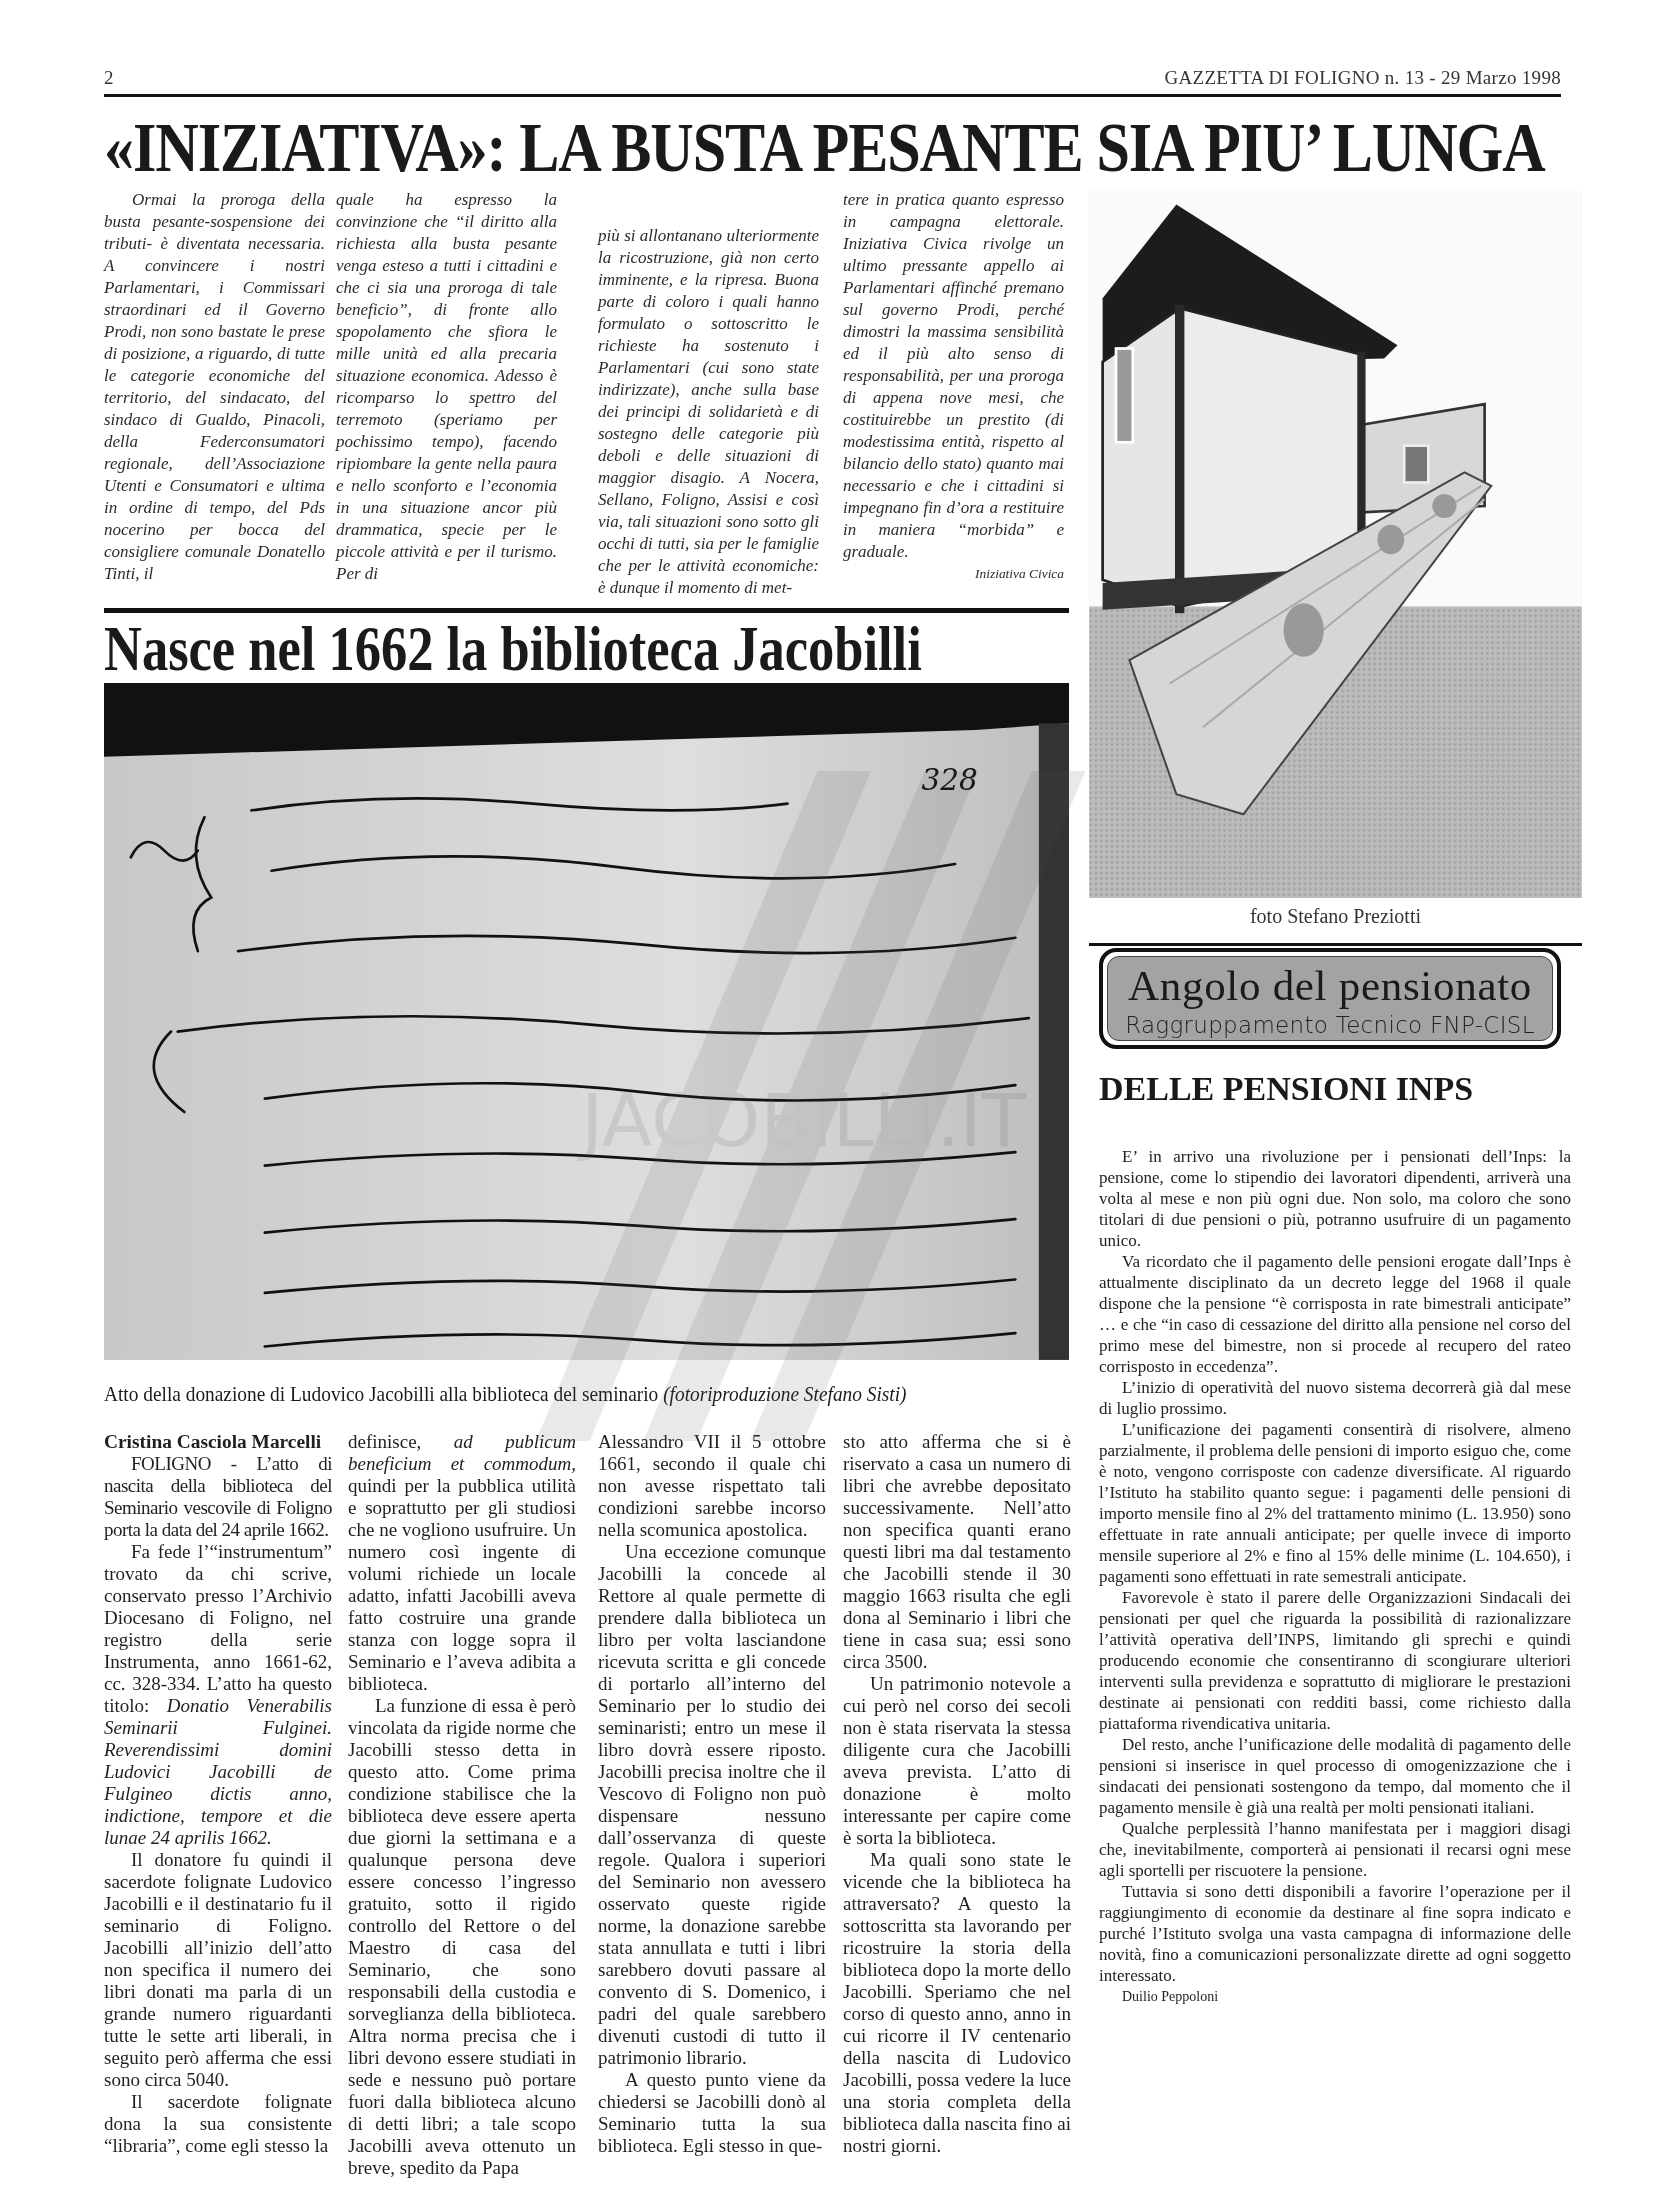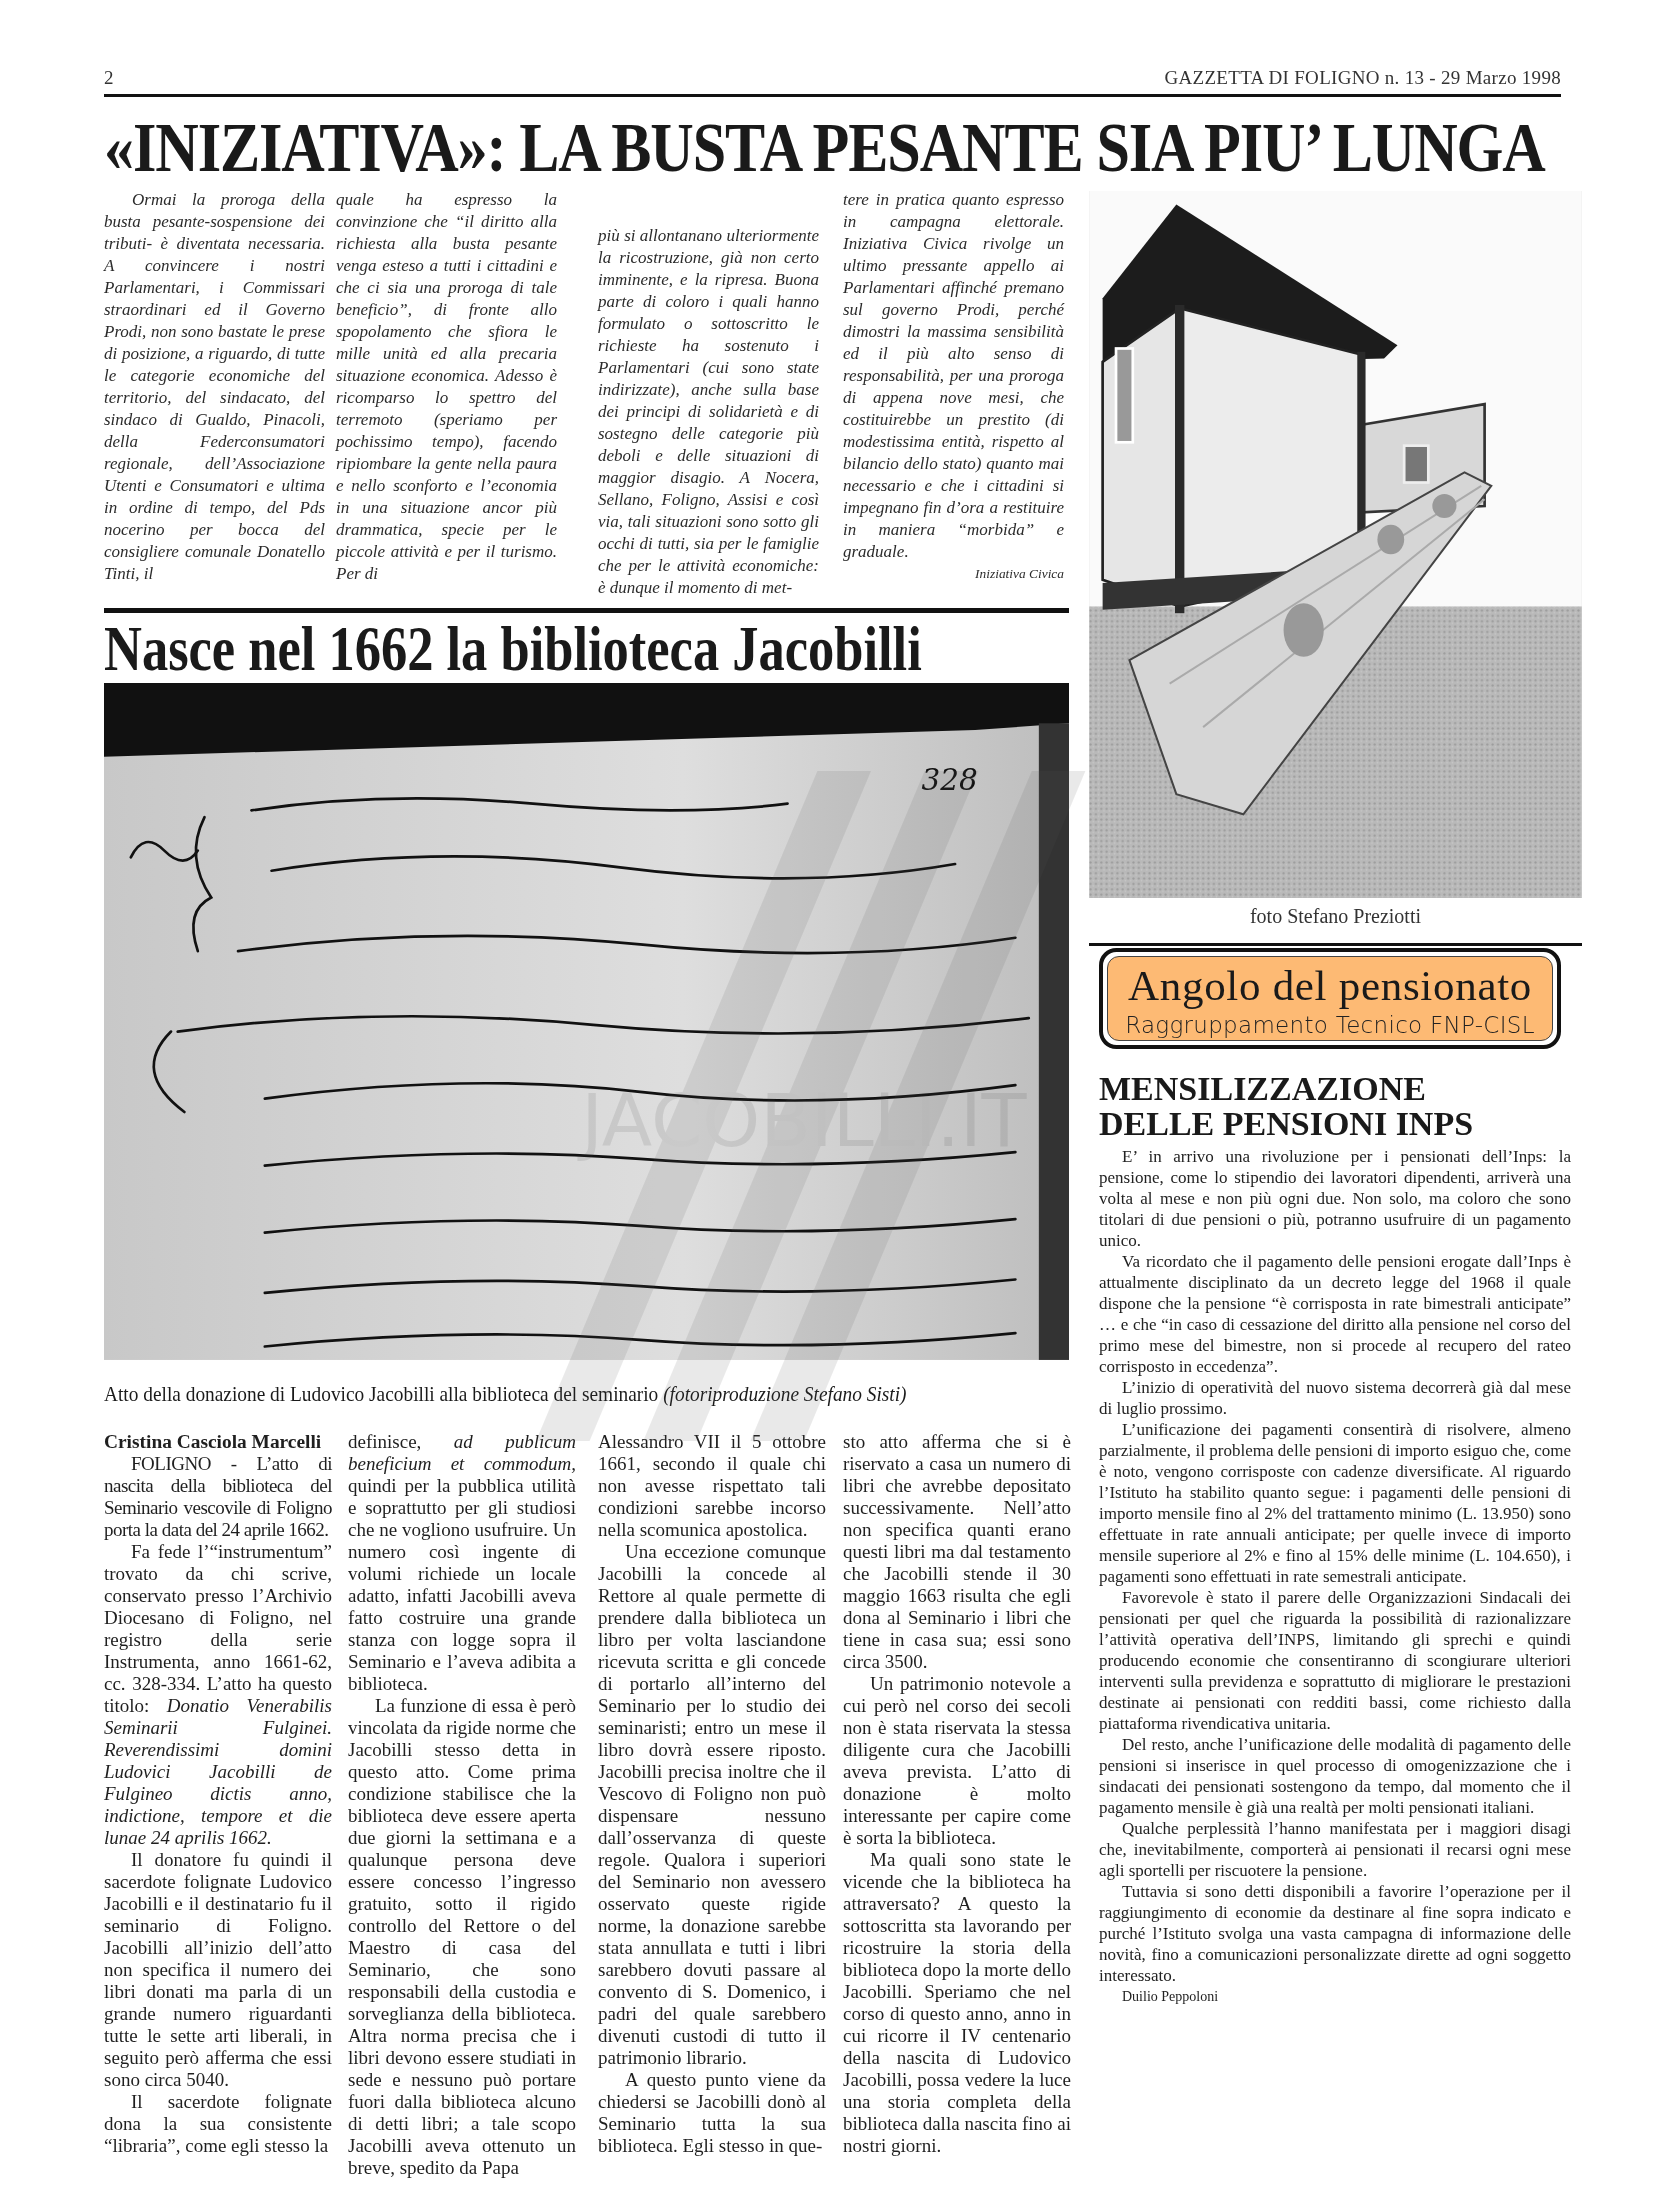--- a/index.html
+++ b/index.html
@@ -53,21 +53,21 @@
   .col-bot i { font-style: italic; }
   .col-bot .noindent { text-indent: 0; }
   .col-bot .cond { letter-spacing: -0.5px; }
 
   
   .right-rule { left: 1089px; top: 943px; width: 493px; height: 2.7px; background: #111; }
   .angolo-box {
     left: 1099px; top: 948px; width: 462px; height: 101px;
     border: 4px solid #111; border-radius: 17.4px; padding: 4px;
   }
-  .angolo-inner { width: 100%; height: 100%; border: 1.3px solid #444; border-radius: 12px; text-align: center; background: #fdba74; }
+  .angolo-inner { width: 100%; height: 100%; border: 1.3px solid #444; border-radius: 12px; text-align: center; background: #a3a3a3; }
   .angolo-title { font-size: 43px; line-height: 52px; padding-top: 2.7px; font-family: "Liberation Serif", serif; letter-spacing: 0.7px; }
   .angolo-sub { font-size: 23px; line-height: 27px; font-family: "DejaVu Sans", sans-serif; font-weight: 300; letter-spacing: 0.3px; color: #222; }
 
   .headline3 { left: 1099px; top: 1071px; width: 482px; font-size: 34px; font-weight: bold; line-height: 35px; }
   .col-right {
     left: 1099px; top: 1146px; width: 472px; font-size: 17px; line-height: 21px; text-align: justify; color: #222;
   }
   .col-right p { text-indent: 23px; }
   .col-right .sign { text-align: left; font-size: 14px; }
 
@@ -193,21 +193,20 @@
 
 <div class="abs right-rule"></div>
 <div class="abs angolo-box">
   <div class="angolo-inner">
     <div class="angolo-title">Angolo del pensionato</div>
     <div class="angolo-sub">Raggruppamento Tecnico FNP-CISL</div>
   </div>
 </div>
 
 <div class="abs headline3">
-  <div>MENSILIZZAZIONE</div>
   <div>DELLE PENSIONI INPS</div>
 </div>
 
 <div class="abs col-right">
   <p>E’ in arrivo una rivoluzione per i pensionati dell’Inps: la pensione, come lo stipendio dei lavoratori dipendenti, arriverà una volta al mese e non più ogni due. Non solo, ma coloro che sono titolari di due pensioni o più, potranno usufruire di un pagamento unico.</p>
   <p>Va ricordato che il pagamento delle pensioni erogate dall’Inps è attualmente disciplinato da un decreto legge del 1968 il quale dispone che la pensione “è corrisposta in rate bimestrali anticipate” … e che “in caso di cessazione del diritto alla pensione nel corso del primo mese del bimestre, non si procede al recupero del rateo corrisposto in eccedenza”.</p>
   <p>L’inizio di operatività del nuovo sistema decorrerà già dal mese di luglio prossimo.</p>
   <p>L’unificazione dei pagamenti consentirà di risolvere, almeno parzialmente, il problema delle pensioni di importo esiguo che, come è noto, vengono corrisposte con cadenze diversificate. Al riguardo l’Istituto ha stabilito quanto segue: i pagamenti delle pensioni di importo mensile fino al 2% del trattamento minimo (L. 13.950) sono effettuate in rate annuali anticipate; per quelle invece di importo mensile superiore al 2% e fino al 15% delle minime (L. 104.650), i pagamenti sono effettuati in rate semestrali anticipate.</p>
   <p>Favorevole è stato il parere delle Organizzazioni Sindacali dei pensionati per quel che riguarda la possibilità di razionalizzare l’attività operativa dell’INPS, limitando gli sprechi e quindi producendo economie che consentiranno di scongiurare ulteriori interventi sulla previdenza e soprattutto di migliorare le prestazioni destinate ai pensionati con redditi bassi, come richiesto dalla piattaforma rivendicativa unitaria.</p>
   <p>Del resto, anche l’unificazione delle modalità di pagamento delle pensioni si inserisce in quel processo di omogenizzazione che i sindacati dei pensionati sostengono da tempo, dal momento che il pagamento mensile è già una realtà per molti pensionati italiani.</p>

